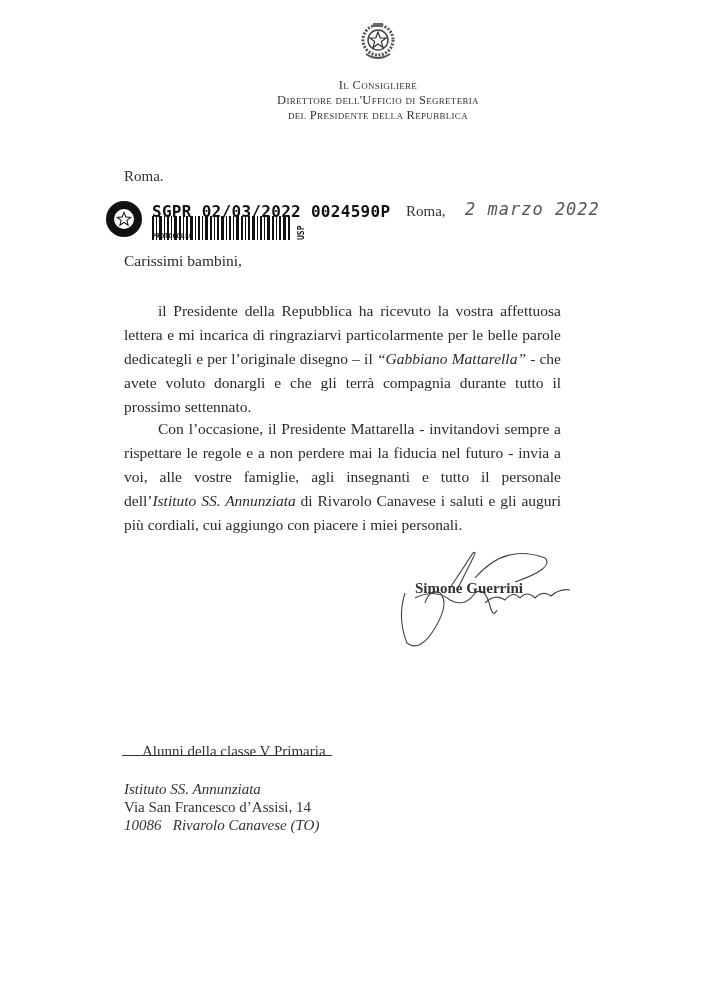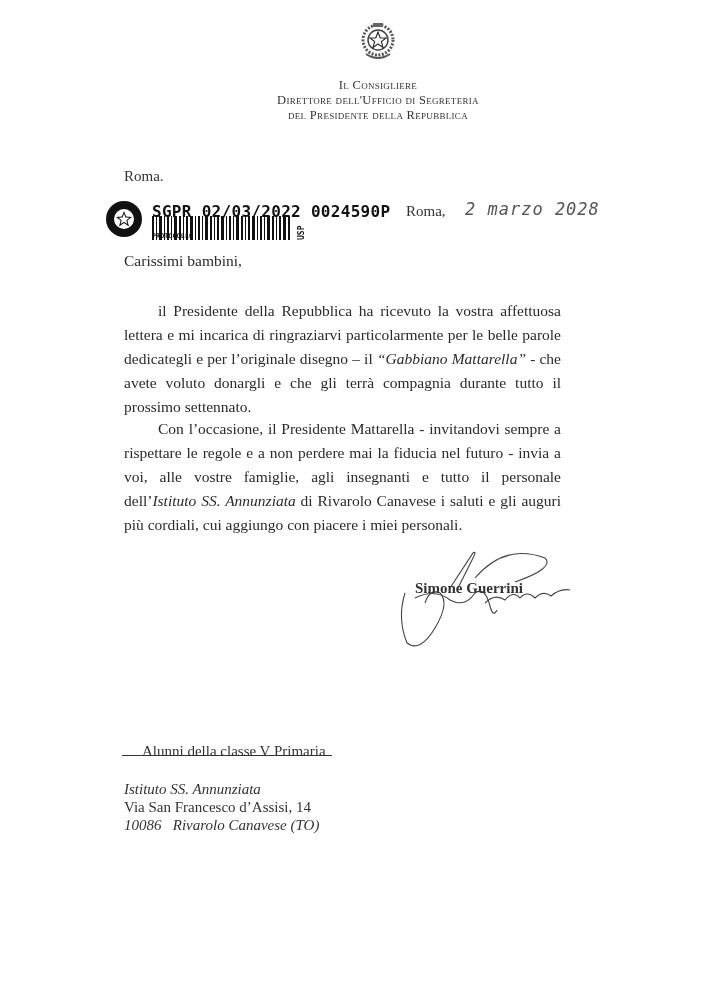--- a/index.html
+++ b/index.html
@@ -114,21 +114,21 @@
         <rect x="124" y="0" width="1" height="24"></rect>
       <rect x="127" y="0" width="2" height="24"></rect>
         <rect x="131" y="0" width="3" height="24"></rect>
         <rect x="136" y="0" width="2" height="24"></rect>
     </g>
   </svg>
   <div class="stamp-side">USP</div>
 </div>
 
 <div class="abs place">Roma,</div>
-<div class="abs date-hand">2 marzo 2028</div>
+<div class="abs date-hand">2 marzo 2022</div>
 
 <div class="abs salute">Carissimi bambini,</div>
 
 <div class="abs para p1"><span>il Presidente della Repubblica ha ricevuto la vostra affettuosa lettera e mi incarica di ringraziarvi particolarmente per le belle parole dedicategli e per l’originale disegno – il </span><i>“Gabbiano Mattarella”</i><span> - che avete voluto donargli e che gli terrà compagnia durante tutto il prossimo settennato.</span></div>
 
 <div class="abs para p2"><span>Con l’occasione, il Presidente Mattarella - invitandovi sempre a rispettare le regole e a non perdere mai la fiducia nel futuro - invia a voi, alle vostre famiglie, agli insegnanti e tutto il personale dell’</span><i>Istituto SS. Annunziata</i><span> di Rivarolo Canavese i saluti e gli auguri più cordiali, cui aggiungo con piacere i miei personali.</span></div>
 
 <svg class="abs sig-hand" viewBox="0 0 190 110">
   <g fill="none" stroke="#444" stroke-width="1.1">
     <path d="M55 40 L78 5 Q82 2 78 10 L62 42"></path>

